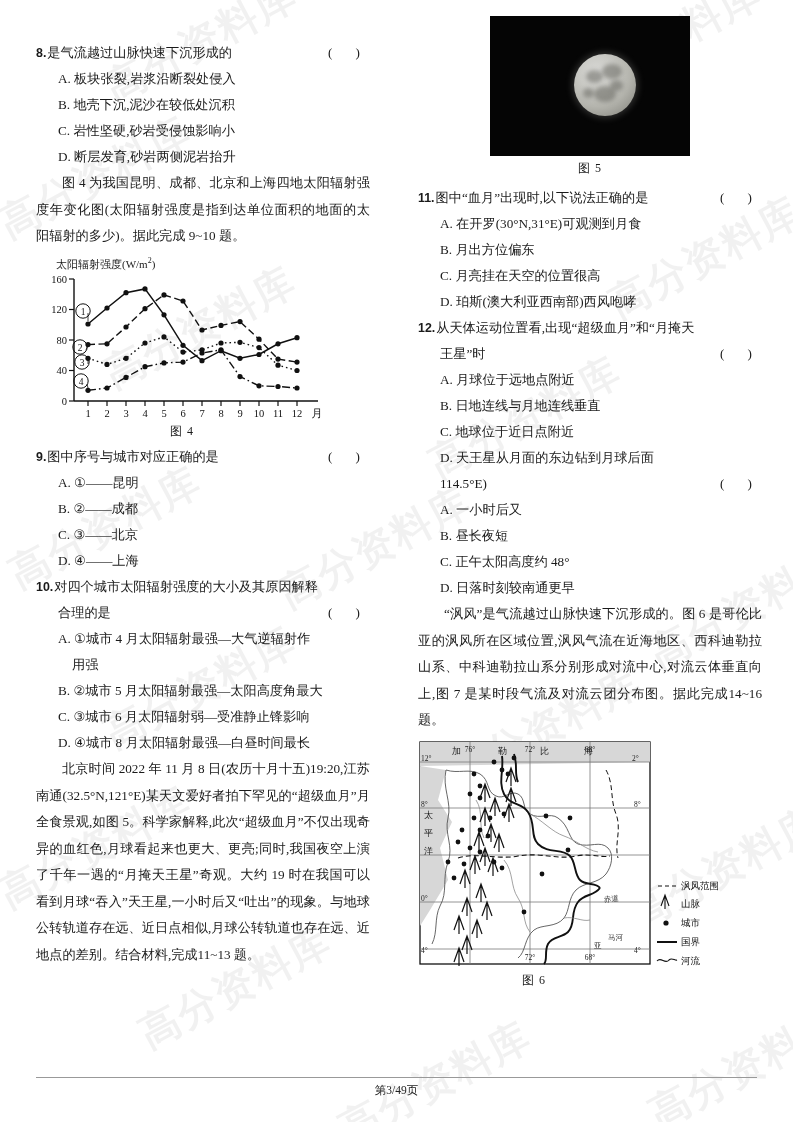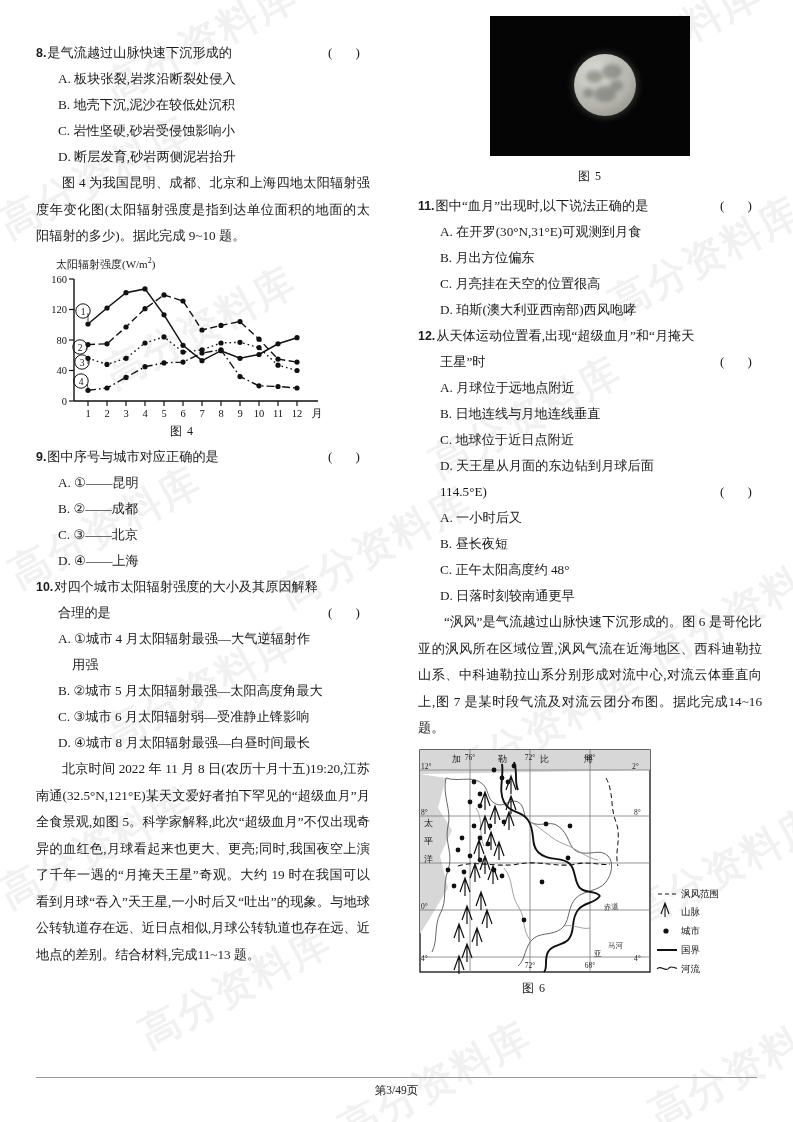--- a/index.html
+++ b/index.html
@@ -356,21 +356,21 @@
       <div style="margin-top:-24px;">
         <div class="moon-box">
           <div class="moon">
             <div class="mare" style="left:12px;top:16px;width:17px;height:13px;"></div>
             <div class="mare" style="left:28px;top:10px;width:20px;height:15px;"></div>
             <div class="mare" style="left:20px;top:32px;width:22px;height:16px;"></div>
             <div class="mare" style="left:9px;top:34px;width:11px;height:10px;"></div>
             <div class="mare" style="left:36px;top:26px;width:13px;height:11px;"></div>
           </div>
         </div>
-        <div class="cap" style="width:200px;margin:12px auto 0;text-align:center;">图 5</div>
+        <div class="cap" style="width:200px;margin:4px auto 0;text-align:center;">图 5</div>
       </div>
 
       <div class="q" style="margin-top:8px;justify-content:flex-end;">
         <span class="qnum">11.</span>
         <span class="qtext">
           <span class="paren">(    )</span>
           <span>图中“血月”出现时,以下说法正确的是</span>
         </span>
       </div>
       <div class="opt">A. 在开罗(30°N,31°E)可观测到月食</div>

